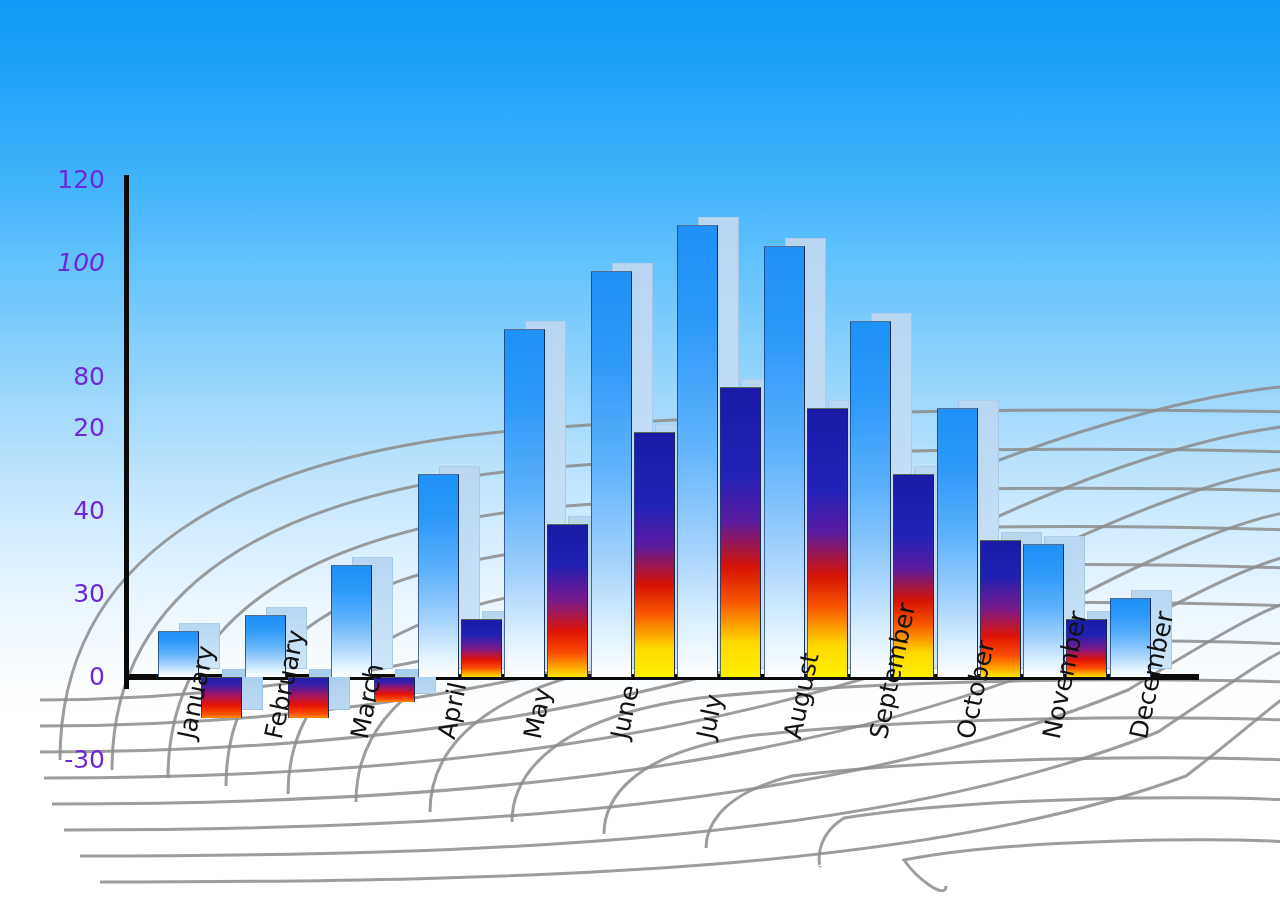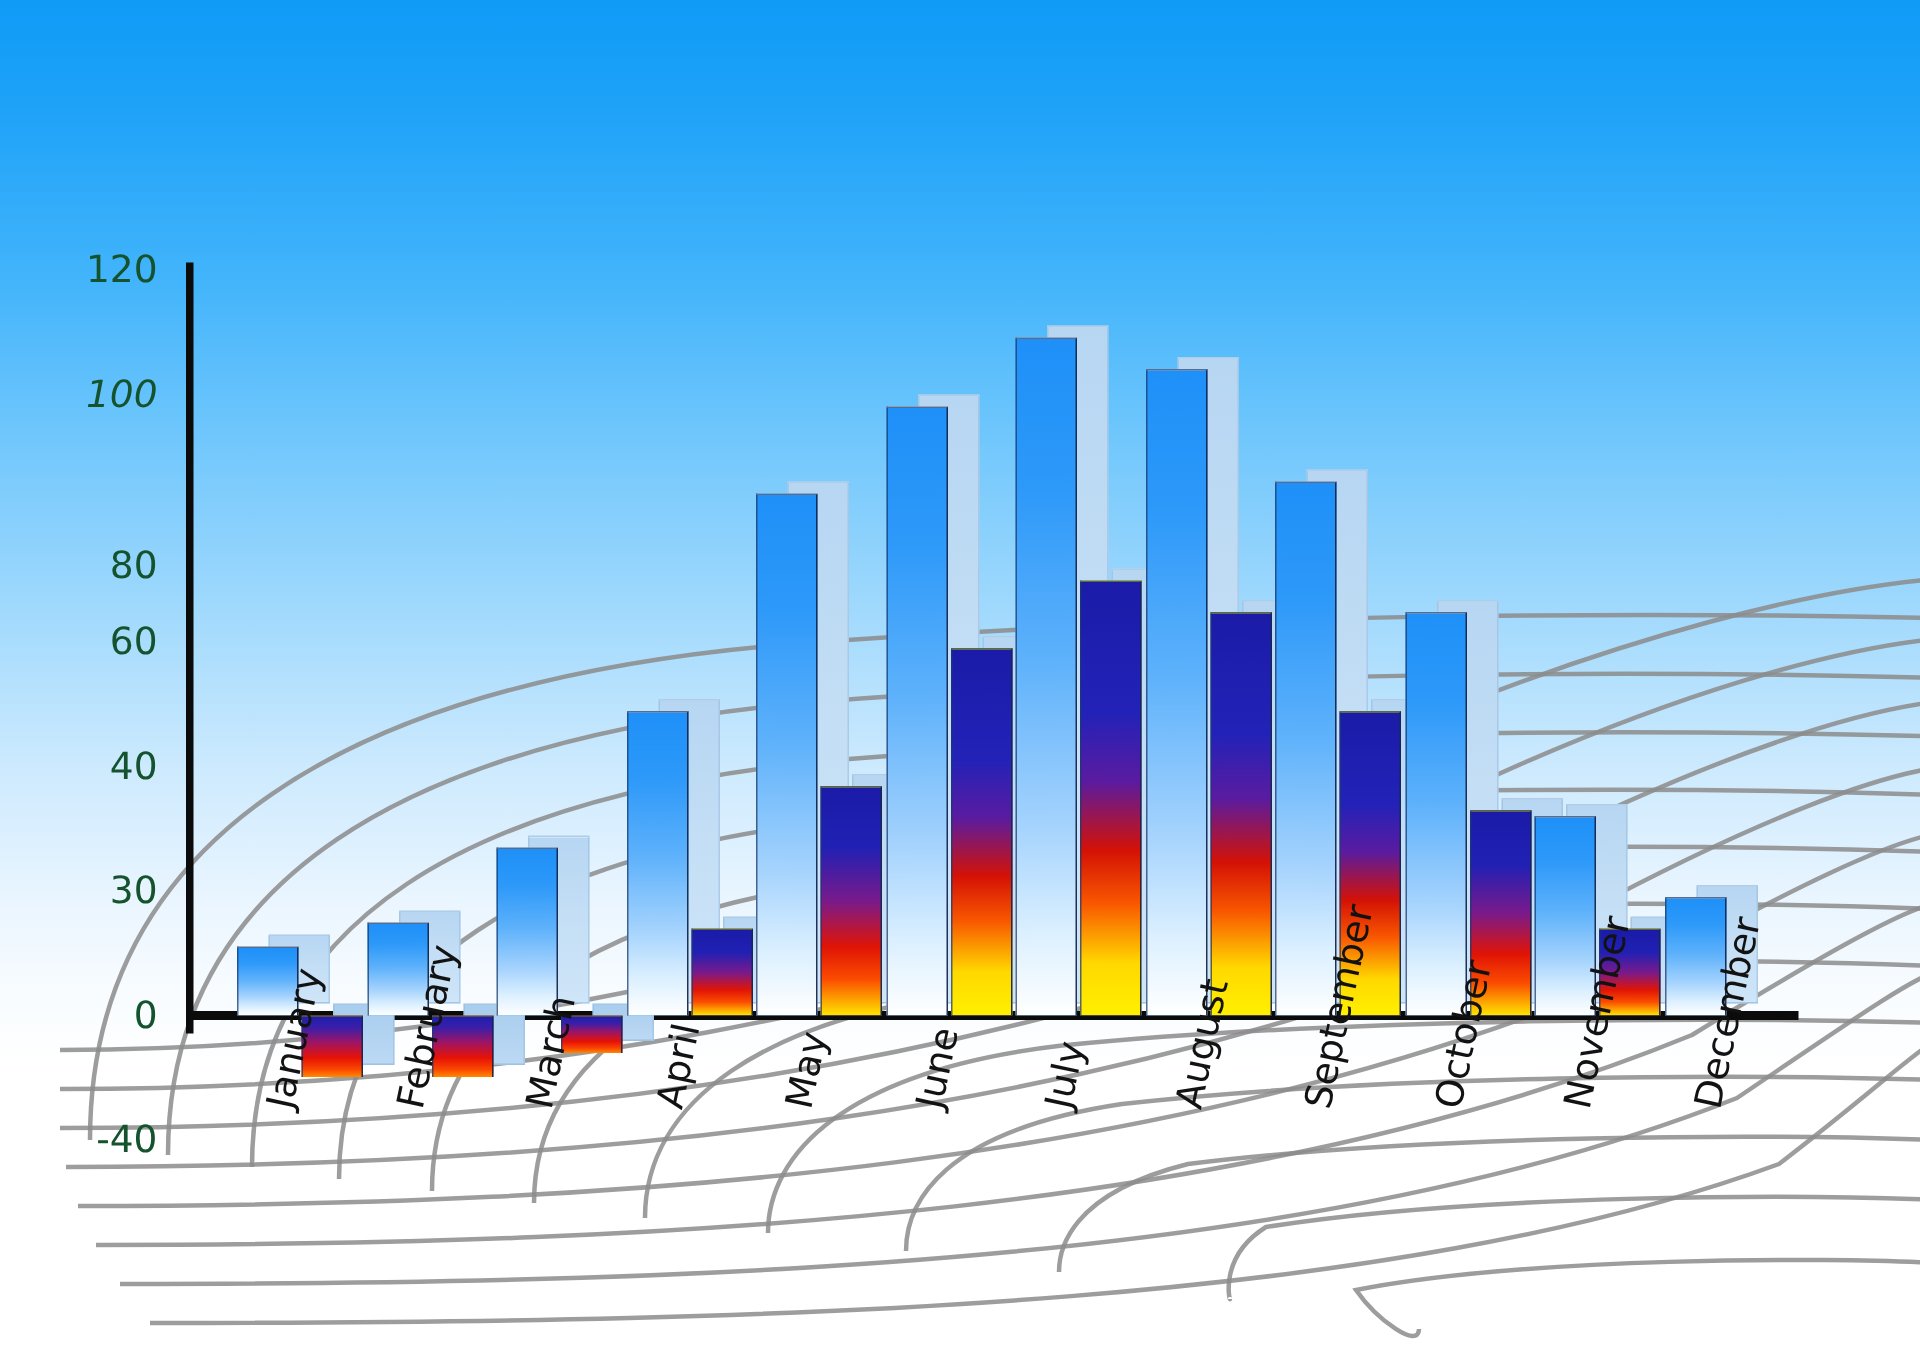--- a/index.html
+++ b/index.html
@@ -91,21 +91,21 @@
         #fb4a00 88%,
         #ff8a00 100%);
   }
 
   
   #yaxis{position:absolute;background:#0b0b0b;}
   #xaxis{position:absolute;background:#0b0b0b;}
 
   .ytick{
     position:absolute;
-    color:#14532d;
+    color:#6d28d9;
     font-size:25px;
     text-align:right;
     white-space:nowrap;
     line-height:1;
   }
 
   .xlabel{
     position:absolute;
     color:#121212;
     font-size:25px;
@@ -151,25 +151,25 @@
       <path d="M 100 882 C 540 882 930 870 1186 776 C 1246 730 1278 700 1290 694"></path>
     </g>
   </svg>
 
   <div id="plot">
     <div id="yaxis" style="left: 124px; top: 175.455px; width: 5px; height: 513.98px; background: rgb(11, 11, 11);"></div>
     <div id="xaxis" style="left: 124px; top: 674px; width: 1075px; height: 6px; background: rgb(11, 11, 11);"></div>
   <div class="ytick" style="left: 0px; width: 105px; top: 166.6px;">120</div>
       <div class="ytick" style="left: 0px; width: 105px; top: 249.5px; font-style: italic;">100</div>
       <div class="ytick" style="left: 0px; width: 105px; top: 332.4px; margin-top: 32px;">80</div>
-      <div class="ytick" style="left: 0px; width: 105px; top: 415.3px;">60</div>
+      <div class="ytick" style="left: 0px; width: 105px; top: 415.3px;">20</div>
       <div class="ytick" style="left: 0px; width: 105px; top: 498.2px;">40</div>
       <div class="ytick" style="left: 0px; width: 105px; top: 581.1px;">30</div>
       <div class="ytick" style="left: 0px; width: 105px; top: 664px;">0</div>
-      <div class="ytick" style="left: 0px; width: 105px; top: 746.9px;">-40</div>
+      <div class="ytick" style="left: 0px; width: 105px; top: 746.9px;">-30</div>
       <div class="grp"></div>
       <div class="shadowbar" style="left: 179px; width: 41px; top: 623.405px; height: 45.595px;"></div>
       <div class="bar blue" title="January: 11" style="left: 158px; width: 41px; top: 631.405px; height: 45.595px;"></div>
       <div class="shadowbar neg" style="left: 222px; width: 41px; top: 669px; height: 41.45px;"></div>
       <div class="bar warm shortneg" title="January: -10" style="left: 201px; width: 41px; top: 677px; height: 41.45px;"></div>
       <div class="xlabel" style="left: 174px; top: 736px;">January</div>
       <div class="grp"></div>
       <div class="shadowbar" style="left: 265.5px; width: 41px; top: 606.825px; height: 62.175px;"></div>
       <div class="bar blue" title="February: 15" style="left: 244.5px; width: 41px; top: 614.825px; height: 62.175px;"></div>
       <div class="shadowbar neg" style="left: 308.5px; width: 41px; top: 669px; height: 41.45px;"></div>

